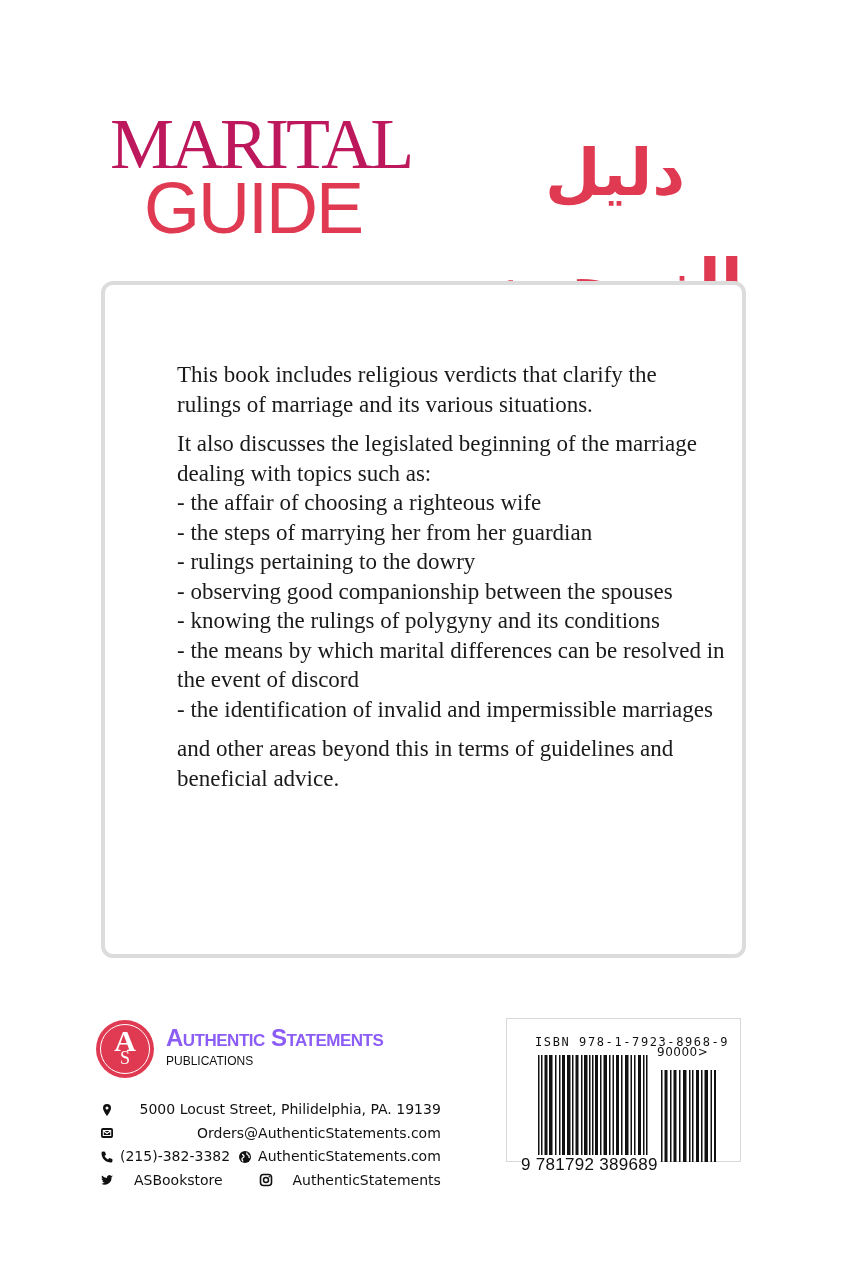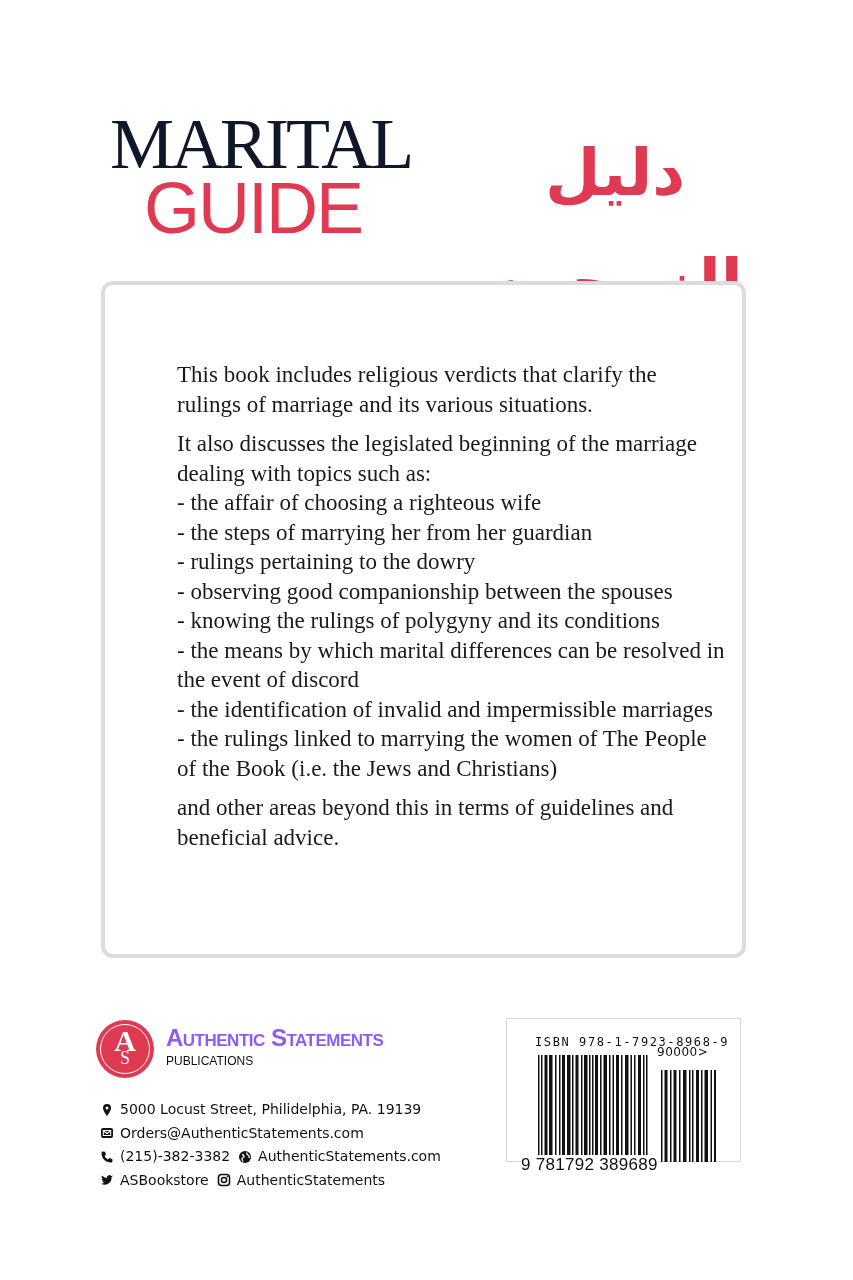--- a/index.html
+++ b/index.html
@@ -2,21 +2,21 @@
 <html><head>
 <meta charset="utf-8">
 <style>
   html, body { margin:0; padding:0; }
   body {
     width:853px; height:1280px; background:#ffffff; position:relative; overflow:hidden;
     font-family:"DejaVu Serif", serif; color:#1a1a1a;
   }
   .title-en { position:absolute; left:110px; top:112px; width:290px; text-align:center; }
   .title-en .l1 {
-    font-family:"Liberation Serif", serif; font-size:72px; line-height:64px; color:#0f172a;
+    font-family:"Liberation Serif", serif; font-size:72px; line-height:64px; color:#be185d;
     letter-spacing:-3px; transform:scaleX(1.0); display:block; text-align:left;
   }
   .title-en .l2 {
     font-family:Liberation Sans, sans-serif; font-size:72px; line-height:64px; color:#e03a52;
     letter-spacing:-2px; display:block; margin-left:34px; text-align:left;
   }
   .title-ar {
     position:absolute; left:470px; top:118px; width:290px; height:110px;
     font-family:"DejaVu Sans", sans-serif; font-size:64px; color:#e03a52; direction:rtl;
     text-align:center; line-height:110px; font-weight:bold; letter-spacing:2px;
@@ -51,21 +51,21 @@
   .pub-name {
     position:absolute; left:70px; top:4px; white-space:nowrap;
     font-family:"Liberation Sans", sans-serif; font-weight:bold; font-size:24px; color:#8b5cf6;
     letter-spacing:-0.5px; font-variant:small-caps;
   }
   .pub-sub {
     position:absolute; left:70px; top:34px; white-space:nowrap;
     font-family:"Liberation Sans", sans-serif; font-size:12px; color:#111;
   }
   .contacts { position:absolute; left:100px; top:1098px; font-family:"DejaVu Sans", sans-serif; font-size:14px; color:#111; }
-  .contact-row { height:23.5px; line-height:23.5px; white-space:nowrap; display:flex; align-items:center; }
+  .contact-row { height:23.5px; line-height:23.5px; white-space:nowrap; display:flex; align-items:center;justify-content:space-between; }
   .ic { display:inline-block; width:14px; height:14px; margin-right:6px; vertical-align:middle; }
   .ic svg { width:14px; height:14px; display:block; }
   .gap { display:inline-block; width:8px; }
   .barcode-box {
     position:absolute; left:506px; top:1018px; width:235px; height:144px;
     border:1px solid #d8d8d8; box-sizing:border-box; background:#fff;
   }
   .isbn-label {
     position:absolute; left:28px; top:16px; font-family:"DejaVu Sans Mono", monospace;
     font-size:12px; letter-spacing:1.6px; color:#111;
@@ -97,21 +97,20 @@
   <p>This book includes religious verdicts that clarify the rulings of marriage and its various situations.</p>
   <p>
     <span class="li">It also discusses the legislated beginning of the marriage dealing with topics such as:</span>
     <span class="li">- the affair of choosing a righteous wife</span>
     <span class="li">- the steps of marrying her from her guardian</span>
     <span class="li">- rulings pertaining to the dowry</span>
     <span class="li">- observing good companionship between the spouses</span>
     <span class="li">- knowing the rulings of polygyny and its conditions</span>
     <span class="li">- the means by which marital differences can be resolved in the event of discord</span>
     <span class="li">- the identification of invalid and impermissible marriages</span>
-    <span class="li">- the rulings linked to marrying the women of The People of the Book (i.e. the Jews and Christians)</span>
   </p>
   <p>and other areas beyond this in terms of guidelines and beneficial advice.</p>
 </div>
 
 <div class="publisher">
   <div class="pub-logo">
     <div class="ring"></div>
     <div class="a">A</div>
     <div class="s">S</div>
   </div>

